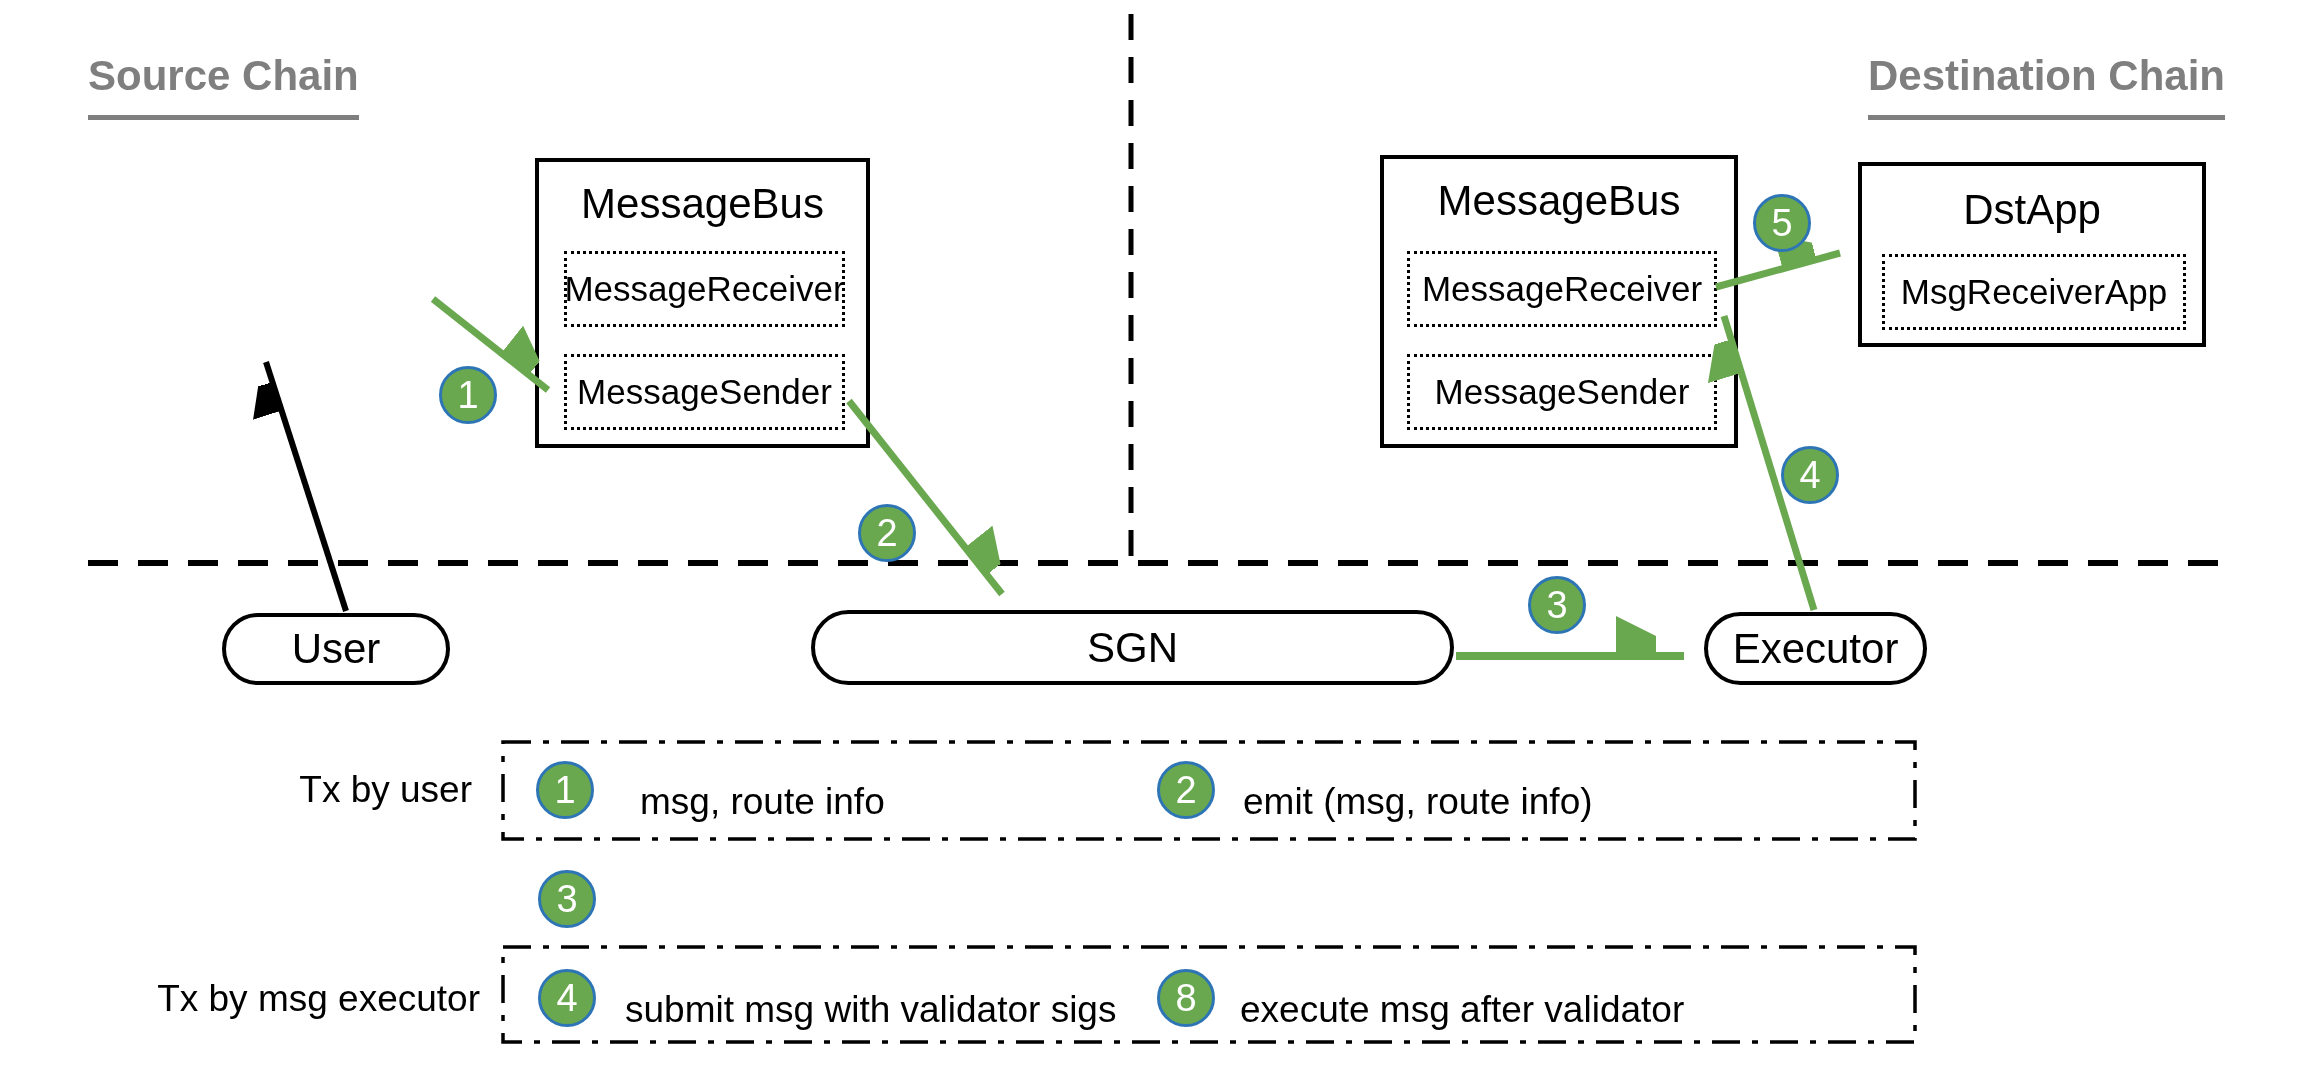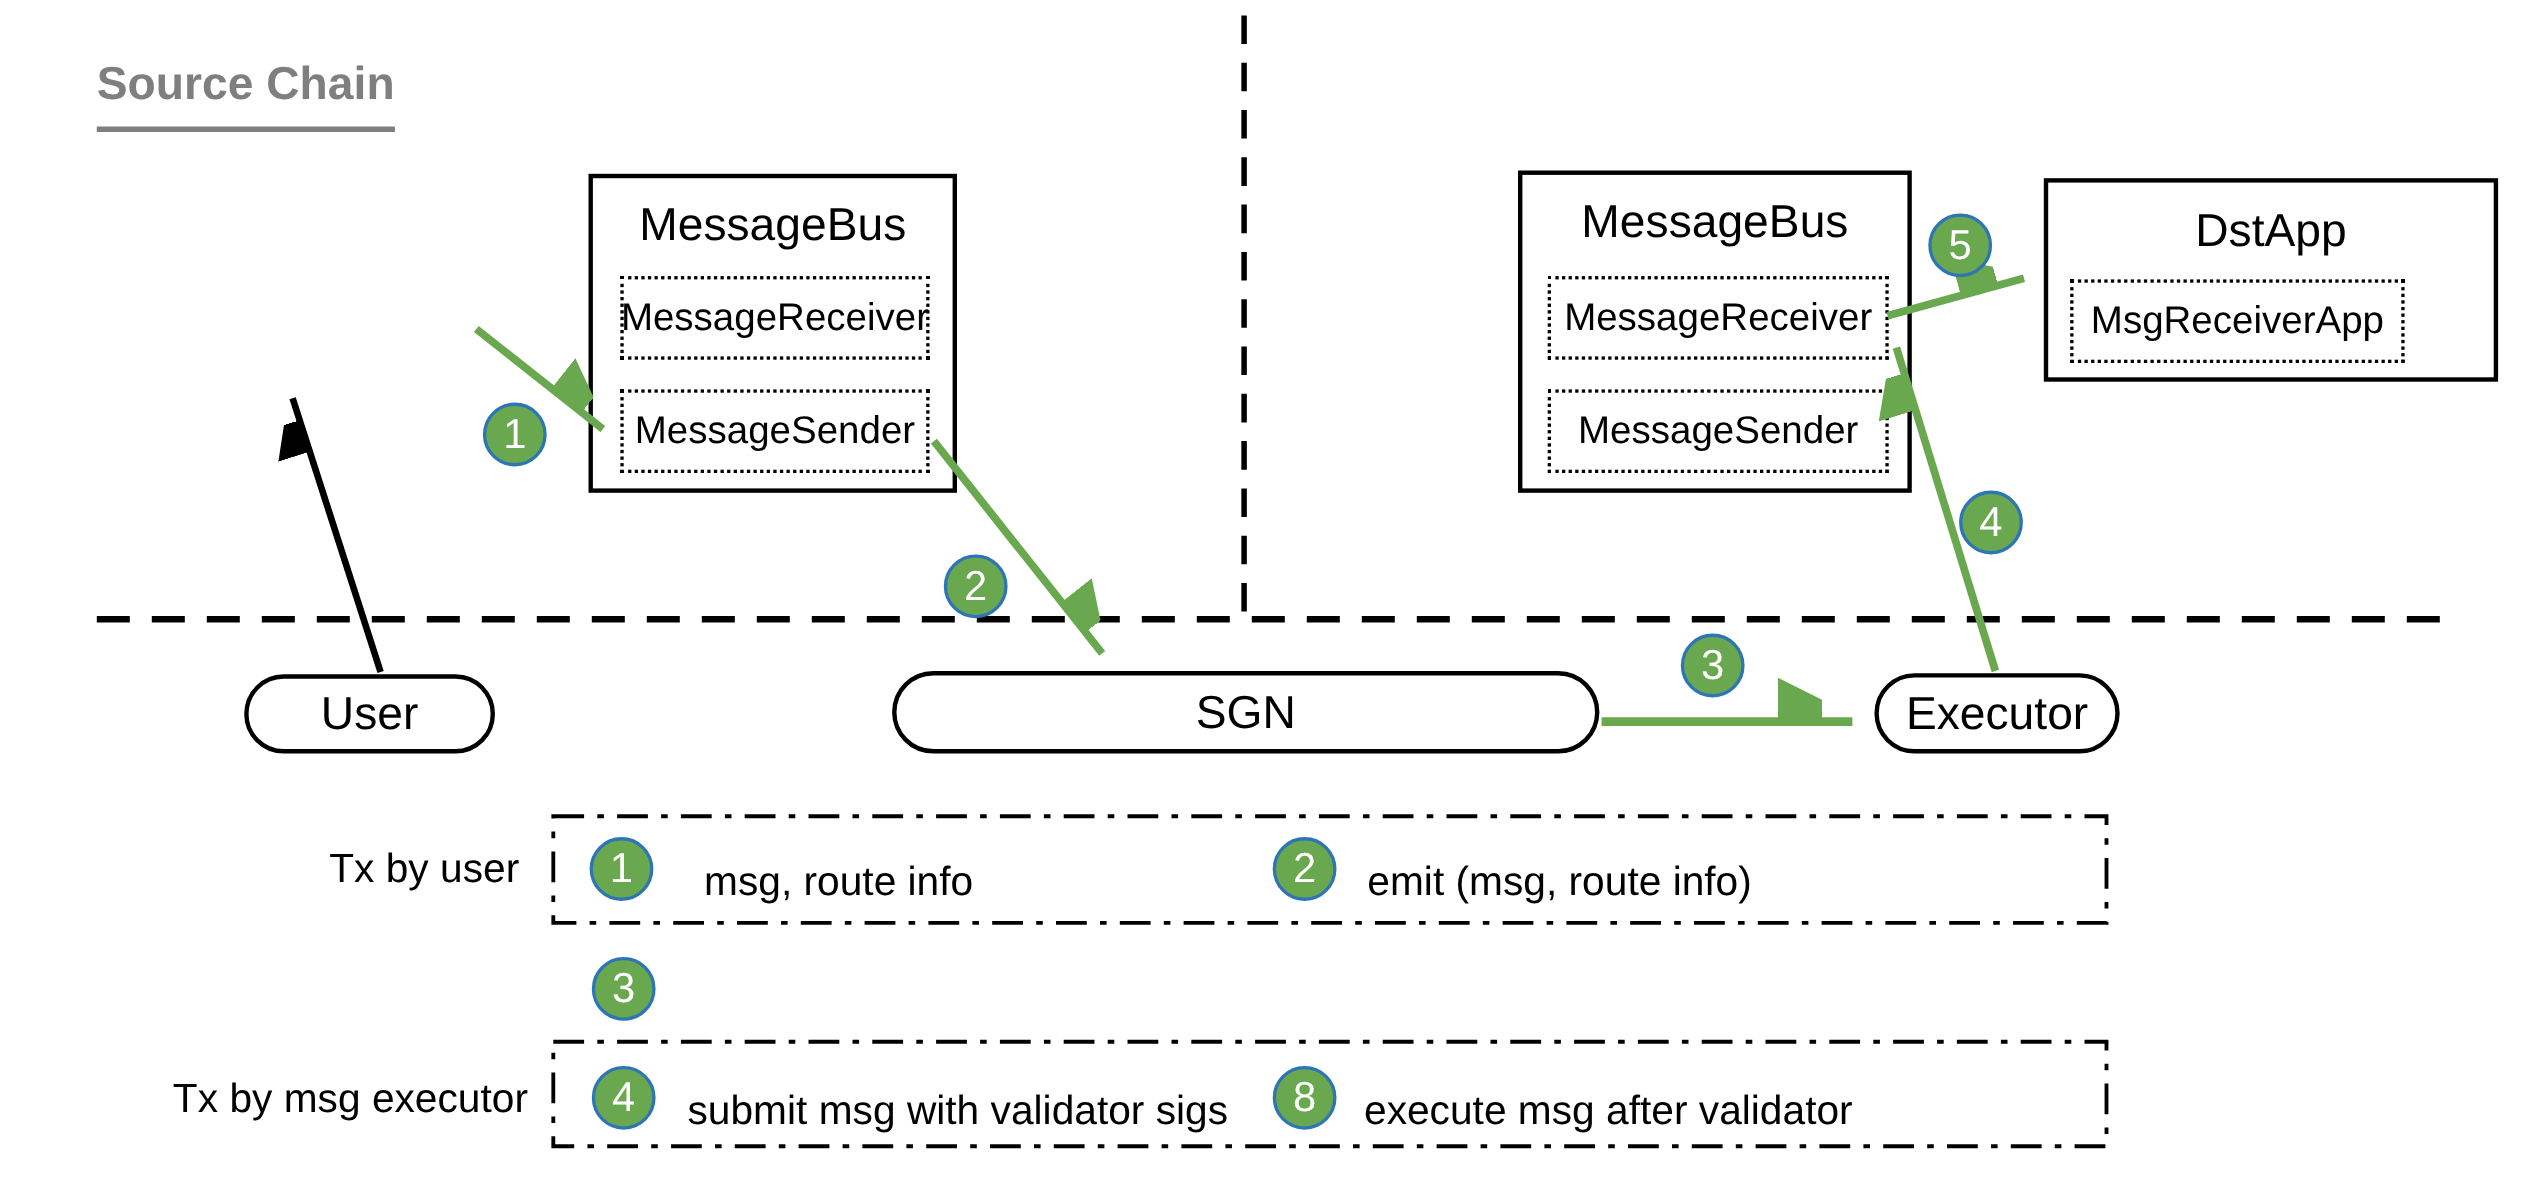--- a/index.html
+++ b/index.html
@@ -102,35 +102,36 @@
     pointer-events:none;
     z-index:4;
   }
 </style>
 </head>
 <body>
 
 <div id="canvas">
 
   <div class="section-title" style="left:88px; top:52px;">Source Chain</div>
+  <div class="section-title" style="left:1868px; top:52px;">Destination Chain</div>
 
 
   <div class="box" style="left:535px; top:158px; width:335px; height:290px;">
     <div class="box-title" style="top:18px;">MessageBus</div>
     <div class="dotted-box" style="left:25px; top:89px; width:281px; height:76px;">MessageReceiver</div>
     <div class="dotted-box" style="left:25px; top:192px; width:281px; height:76px;">MessageSender</div>
   </div>
 
   <div class="box" style="left:1380px; top:155px; width:358px; height:293px;">
     <div class="box-title" style="top:18px;">MessageBus</div>
     <div class="dotted-box" style="left:23px; top:92px; width:310px; height:76px;">MessageReceiver</div>
     <div class="dotted-box" style="left:23px; top:195px; width:310px; height:76px;">MessageSender</div>
   </div>
 
-  <div class="box" style="left:1858px; top:162px; width:413px; height:185px;">
+  <div class="box" style="left:1858px; top:162px; width:348px; height:185px;">
     <div class="box-title" style="top:20px;">DstApp</div>
     <div class="dotted-box" style="left:20px; top:88px; width:304px; height:76px;">MsgReceiverApp</div>
   </div>
 
   <div class="pill" style="left:222px; top:613px; width:228px; height:72px;">User</div>
   <div class="pill" style="left:811px; top:610px; width:643px; height:75px;">SGN</div>
   <div class="pill" style="left:1704px; top:612px; width:223px; height:73px;">Executor</div>
 
   <div class="badge" style="left:439px; top:366px;">1</div>
   <div class="badge" style="left:858px; top:504px;">2</div>

